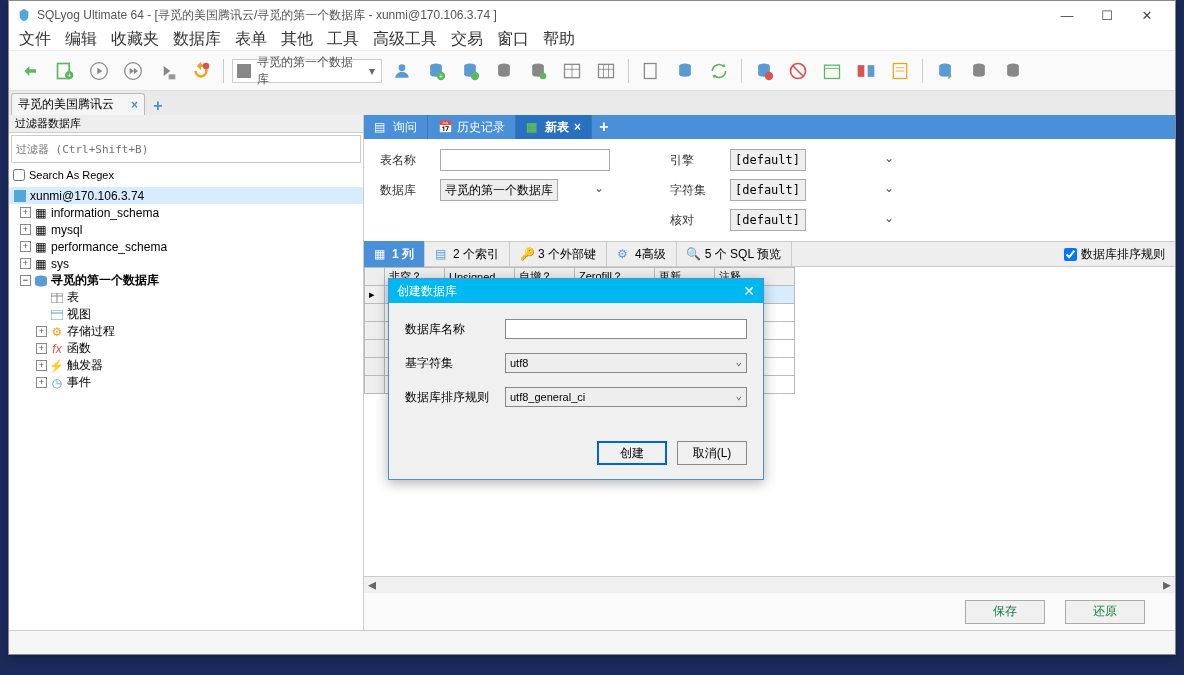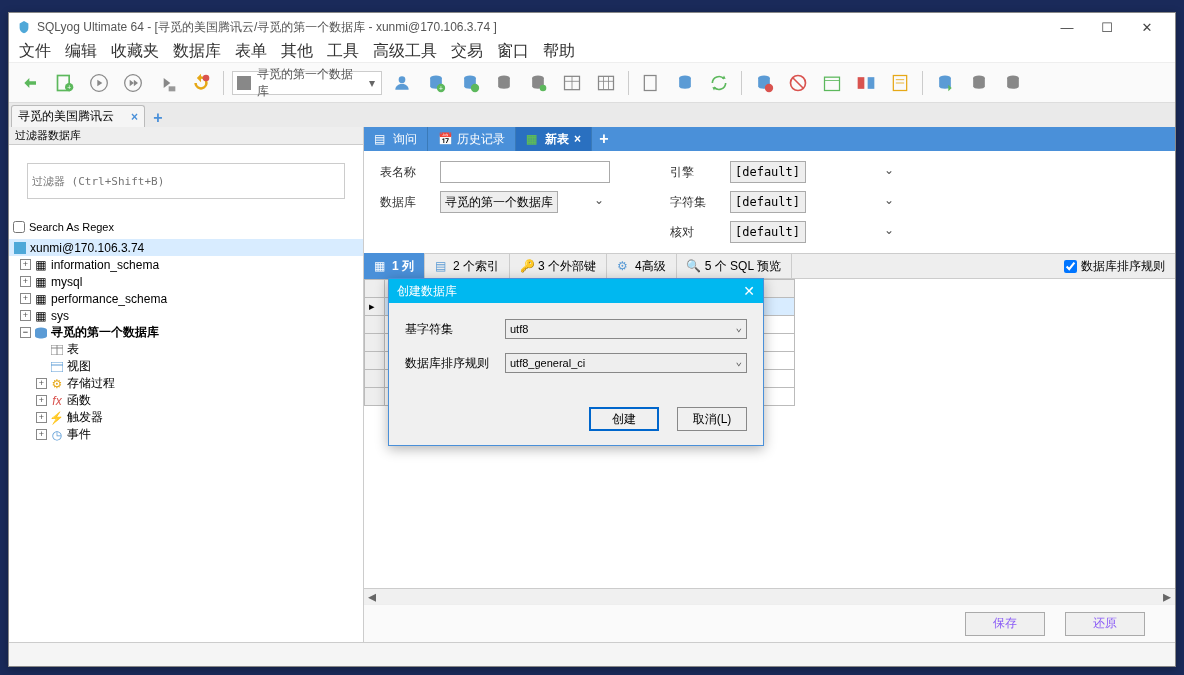--- a/index.html
+++ b/index.html
@@ -1,17 +1,17 @@
 <!DOCTYPE html>
 <html><head>
 <meta charset="utf-8">
 <style>
 * { box-sizing: border-box; margin: 0; padding: 0; font-family: "Microsoft YaHei", "SimSun", sans-serif; }
 body { background: #1a2a5a; width: 1184px; height: 675px; overflow: hidden; position: relative; }
-.window { position: absolute; left: 8px; top: 12px; width: 1168px; height: 655px; background: #fff; border: 1px solid #888; box-shadow: 0 2px 8px rgba(0,0,0,0.3); }
+.window { position: absolute; left: 8px; top: 0; width: 1168px; height: 655px; background: #fff; border: 1px solid #888; box-shadow: 0 2px 8px rgba(0,0,0,0.3); }
 .titlebar { height: 28px; background: #fff; display: flex; align-items: center; padding: 0 8px; font-size: 12px; color: #555; }
 .titlebar .logo { width: 14px; height: 14px; margin-right: 6px; color: #4fa8d8; }
 .titlebar .title { flex: 1; }
 .winctrl { display: flex; gap: 0; }
 .winctrl div { width: 40px; height: 28px; display: flex; align-items: center; justify-content: center; color: #444; font-size: 13px; }
 .menubar { height: 22px; display: flex; align-items: center; padding: 0 10px; gap: 14px; font-size: 16px; color: #333; border-bottom: 1px solid #eee; }
 .menubar span { cursor: default; }
 .toolbar { height: 40px; display: flex; align-items: center; padding: 0 8px; gap: 6px; border-bottom: 1px solid #ddd; background: #fafafa; }
 .tbtn { width: 28px; height: 28px; display: flex; align-items: center; justify-content: center; color: #555; }
 .tbtn svg { width: 20px; height: 20px; }
@@ -19,21 +19,21 @@
 .dbselect { height: 24px; border: 1px solid #ccc; background: #fff; padding: 0 20px 0 24px; font-size: 12px; color: #555; position: relative; display: flex; align-items: center; width: 150px; }
 .dbselect::before { content:""; position:absolute; left:4px; width:14px; height:14px; background:#888; }
 .dbselect::after { content:"▾"; position:absolute; right:6px; color:#666; }
 .conntabs { height: 24px; background: #eaeaea; display: flex; align-items: flex-end; padding-left: 2px; }
 .conntab { height: 22px; background: #f5f5f5; border: 1px solid #bbb; border-bottom: none; padding: 0 6px; font-size: 12px; display: flex; align-items: center; gap: 17px; border-radius: 3px 3px 0 0; }
 .conntab .x { color: #4a90d9; font-weight: bold; }
 .addtab { width: 18px; height: 18px; margin-left: 4px; display:flex; align-items:center; justify-content:center; color:#4a90d9; font-weight:bold; }
 .body { display: flex; height: calc(100% - 28px - 22px - 40px - 24px - 24px); }
 .sidebar { width: 355px; border-right: 1px solid #ccc; display: flex; flex-direction: column; }
 .filterhd { height: 18px; background: #eee; font-size: 11px; padding: 0 6px; display: flex; align-items: center; border-bottom: 1px solid #ccc; }
-.filterinput { height: 36px; border: 1px solid #ccc; margin: 18px; font-size: 11px; padding: 0 4px; color: #999; font-family: monospace; }
+.filterinput { height: 28px; border: 1px solid #ccc; margin: 2px; font-size: 11px; padding: 0 4px; color: #999; font-family: monospace; }
 .regexrow { height: 20px; display: flex; align-items: center; padding: 0 4px; font-size: 11px; font-family: monospace; gap: 4px; }
 .regexrow input { width: 12px; height: 12px; }
 .tree { flex: 1; overflow: auto; font-size: 12px; font-family: "SimSun", monospace; padding: 2px 0; }
 .treenode { display: flex; align-items: center; height: 17px; padding-left: 4px; gap: 3px; white-space: nowrap; }
 .treenode.conn { background: #d8ecff; font-family: monospace; }
 .treenode.bold { font-weight: bold; font-family: "Microsoft YaHei"; }
 .treenode .exp { width: 11px; height: 11px; border: 1px solid #888; font-size: 9px; line-height: 9px; text-align: center; color: #555; }
 .treenode .ico { width: 14px; height: 12px; display: inline-flex; align-items: center; justify-content: center; }
 .indent { display: inline-block; }
 .main { flex: 1; display: flex; flex-direction: column; background: #fff; }
@@ -58,33 +58,33 @@
 .gridtable { border-collapse: collapse; font-size: 11px; table-layout: fixed; }
 .gridtable th, .gridtable td { border: 1px solid #bbb; height: 18px; padding: 0 4px; text-align: left; background: #fff; }
 .gridtable th { background: #eee; font-weight: normal; position: sticky; top: 0; }
 .gridtable td.cb { text-align: center; width: 60px; }
 .gridtable td.cb span { display:inline-block; width:11px; height:11px; border:1px solid #666; }
 .gridtable tr.hl td { background: #d8ecff; }
 .rowhdr { width: 20px; background: #eee !important; text-align:center; }
 .scrollh { height: 16px; background: #f0f0f0; border-top: 1px solid #ccc; display:flex; align-items:center; }
 .scrollh .arr { width: 16px; text-align:center; color:#666; }
 .btnfooter { height: 38px; display: flex; justify-content: flex-end; align-items: center; gap: 20px; padding: 0 30px; background: #fafafa; border-top: 1px solid #eee; }
-.btnfooter button { width: 80px; height: 24px; border: 1px solid #aaa; background: #f0f0f0; font-size: 12px; color: #8b5cf6; }
+.btnfooter button { width: 80px; height: 24px; border: 1px solid #aaa; background: #f0f0f0; font-size: 12px; color: #15803d; }
 .statusbar { height: 24px; background: #f5f5f5; border-top: 1px solid #ccc; }
 
 .modal { position: absolute; left: 388px; top: 278px; width: 376px; background: #f0f0f0; border: 1px solid #4a90d9; box-shadow: 0 3px 12px rgba(0,0,0,0.3); }
 .modal .mtitle { height: 24px; background: #00b8f0; color: #fff; font-size: 12px; display: flex; align-items: center; padding: 0 8px; }
 .modal .mtitle .mx { margin-left: auto; color: #fff; font-size: 14px; }
 .modal .mbody { padding: 16px 16px 10px; font-size: 12px; }
 .modal .mrow { display: flex; align-items: center; margin-bottom: 14px; gap: 10px; }
 .modal .mrow label { width: 90px; }
 .modal .mrow input, .modal .mrow .msel { flex: 1; height: 20px; border: 1px solid #888; font-size: 11px; padding: 0 4px; font-family: monospace; background:#fff; }
 .modal .mrow .msel { background: #eee; display:flex; align-items:center; position:relative; }
 .modal .mrow .msel::after { content:"⌄"; position:absolute; right:4px; top:1px; color:#555; }
-.modal .mfoot { display: flex; justify-content: flex-end; gap: 18px; padding: 10px 16px 14px; }
+.modal .mfoot { display: flex; justify-content: flex-end; gap: 10px; padding: 10px 16px 14px; }
 .modal .mfoot button { width: 70px; height: 24px; border: 1px solid #888; background: #f0f0f0; font-size: 12px; }
 .modal .mfoot button.primary { border: 2px solid #0066cc; }
 svg { display: block; }
 </style>
 </head>
 <body>
 
 <div class="window">
   <div class="titlebar">
     <svg class="logo" viewBox="0 0 16 16">
@@ -534,20 +534,24 @@
   <div class="statusbar"></div>
 </div>
 
 <div class="modal">
   <div class="mtitle">
     <span>创建数据库</span>
     <span class="mx">✕</span>
   </div>
   <div class="mbody">
     <div class="mrow">
+      <label>数据库名称</label>
+      <input value="" style="">
+    </div>
+    <div class="mrow">
       <label>基字符集</label>
       <div class="msel">
           <span>utf8</span>
         </div>
     </div>
     <div class="mrow">
       <label>数据库排序规则</label>
       <div class="msel">
           <span>utf8_general_ci</span>
         </div>

